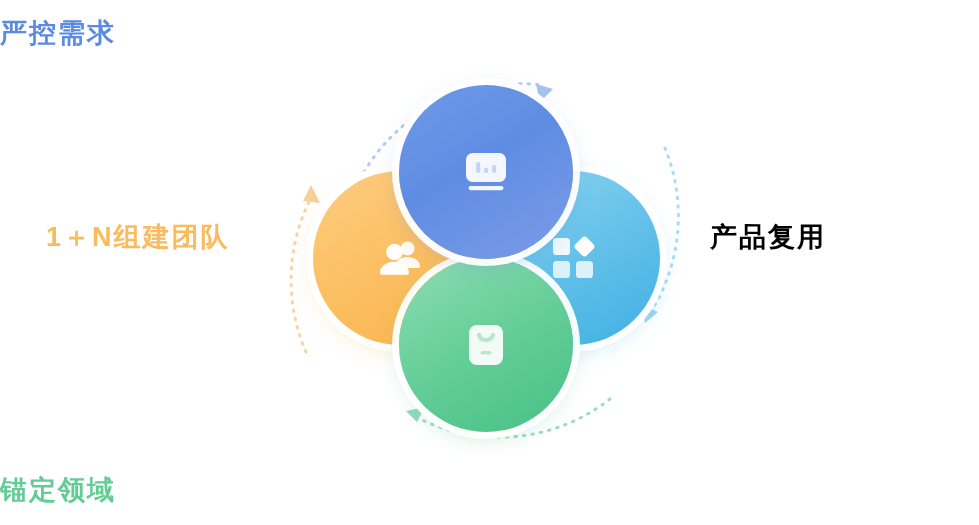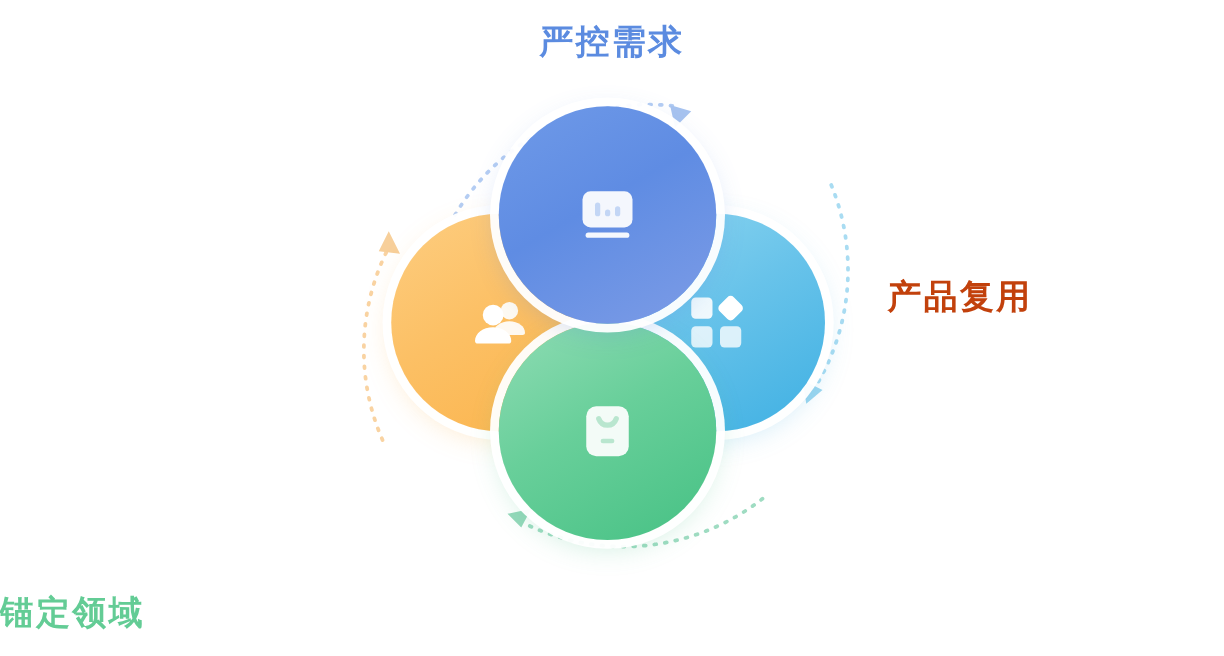--- a/index.html
+++ b/index.html
@@ -13,21 +13,21 @@
   #stage{position:absolute;left:0;top:0;width:979px;height:525px;}
 
   .label{
     position:absolute;
     font-size:27px;
     font-weight:bold;
     letter-spacing:2px;
     white-space:nowrap;
     line-height:1;
   }
-  #label-top{ left:0; right:0; text-align:center; top:20px; }
+  #label-top{ left:0; right:0; text-align:left; top:20px; }
   #label-bottom{ left:0; right:0; top:477px; }
   #label-left{ left:46px; top:224px; }
   #label-right{ left:710px; top:224px; }
 
   .venn{position:absolute;left:0;top:0;width:979px;height:525px;}
 
   .petal{
     position:absolute;
     width:174px;height:174px;
     border-radius:50%;
@@ -133,18 +133,19 @@
         <rect x="22" y="19.5" width="4.2" height="5.5" rx="2.1" fill="#c3d6f5"></rect>
         <rect x="30" y="17" width="4.2" height="8" rx="2.1" fill="#c3d6f5"></rect>
         <rect x="6.5" y="38" width="35" height="4.2" rx="2.1" fill="#ffffff" opacity="0.93"></rect>
       </svg>
     </div>
 
   </div>
 
   <div class="label" id="label-top" style="color:#5b8be0">严控需求</div>
 
-  <div class="label" id="label-right" style="color:#c2410c">产品复用</div>
+  <div class="label" id="label-right" style="color:#000000">产品复用</div>
 
   <div class="label" id="label-bottom" style="color:#63cc95">锚定领域</div>
 
+  <div class="label" id="label-left" style="color:#fabb5c">1＋N组建团队</div>
 
 </div>
 
 </body></html>

